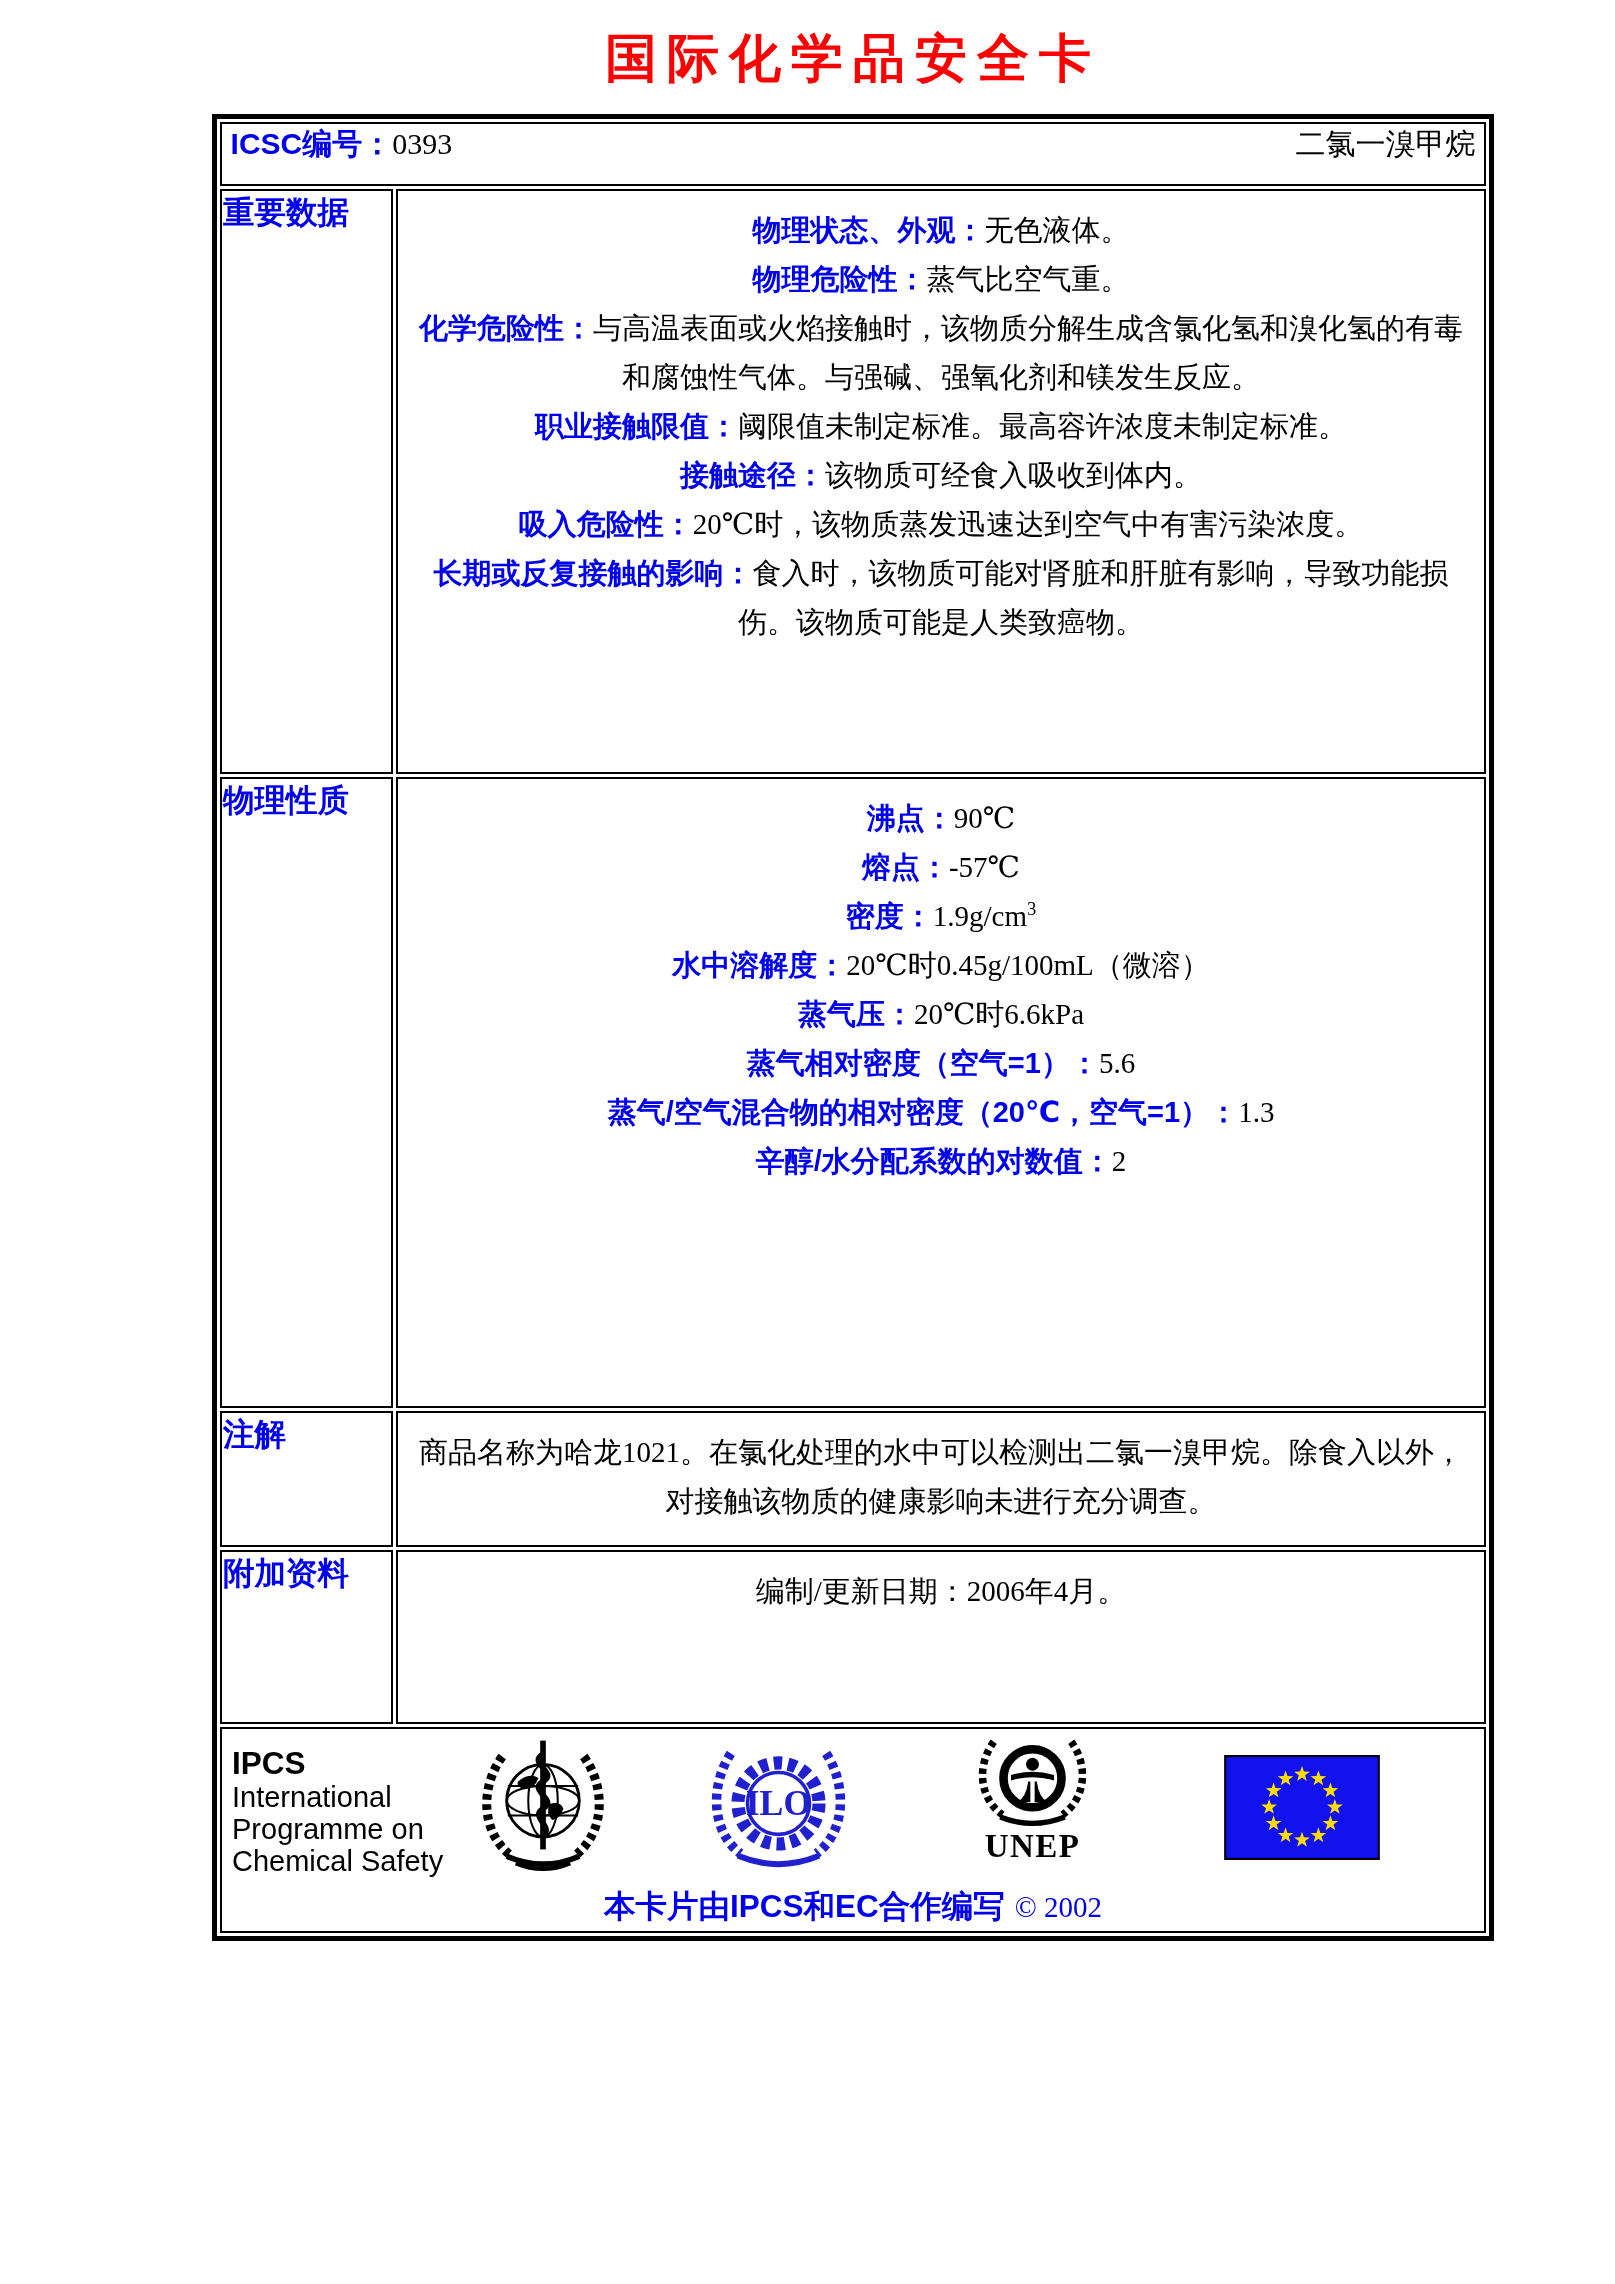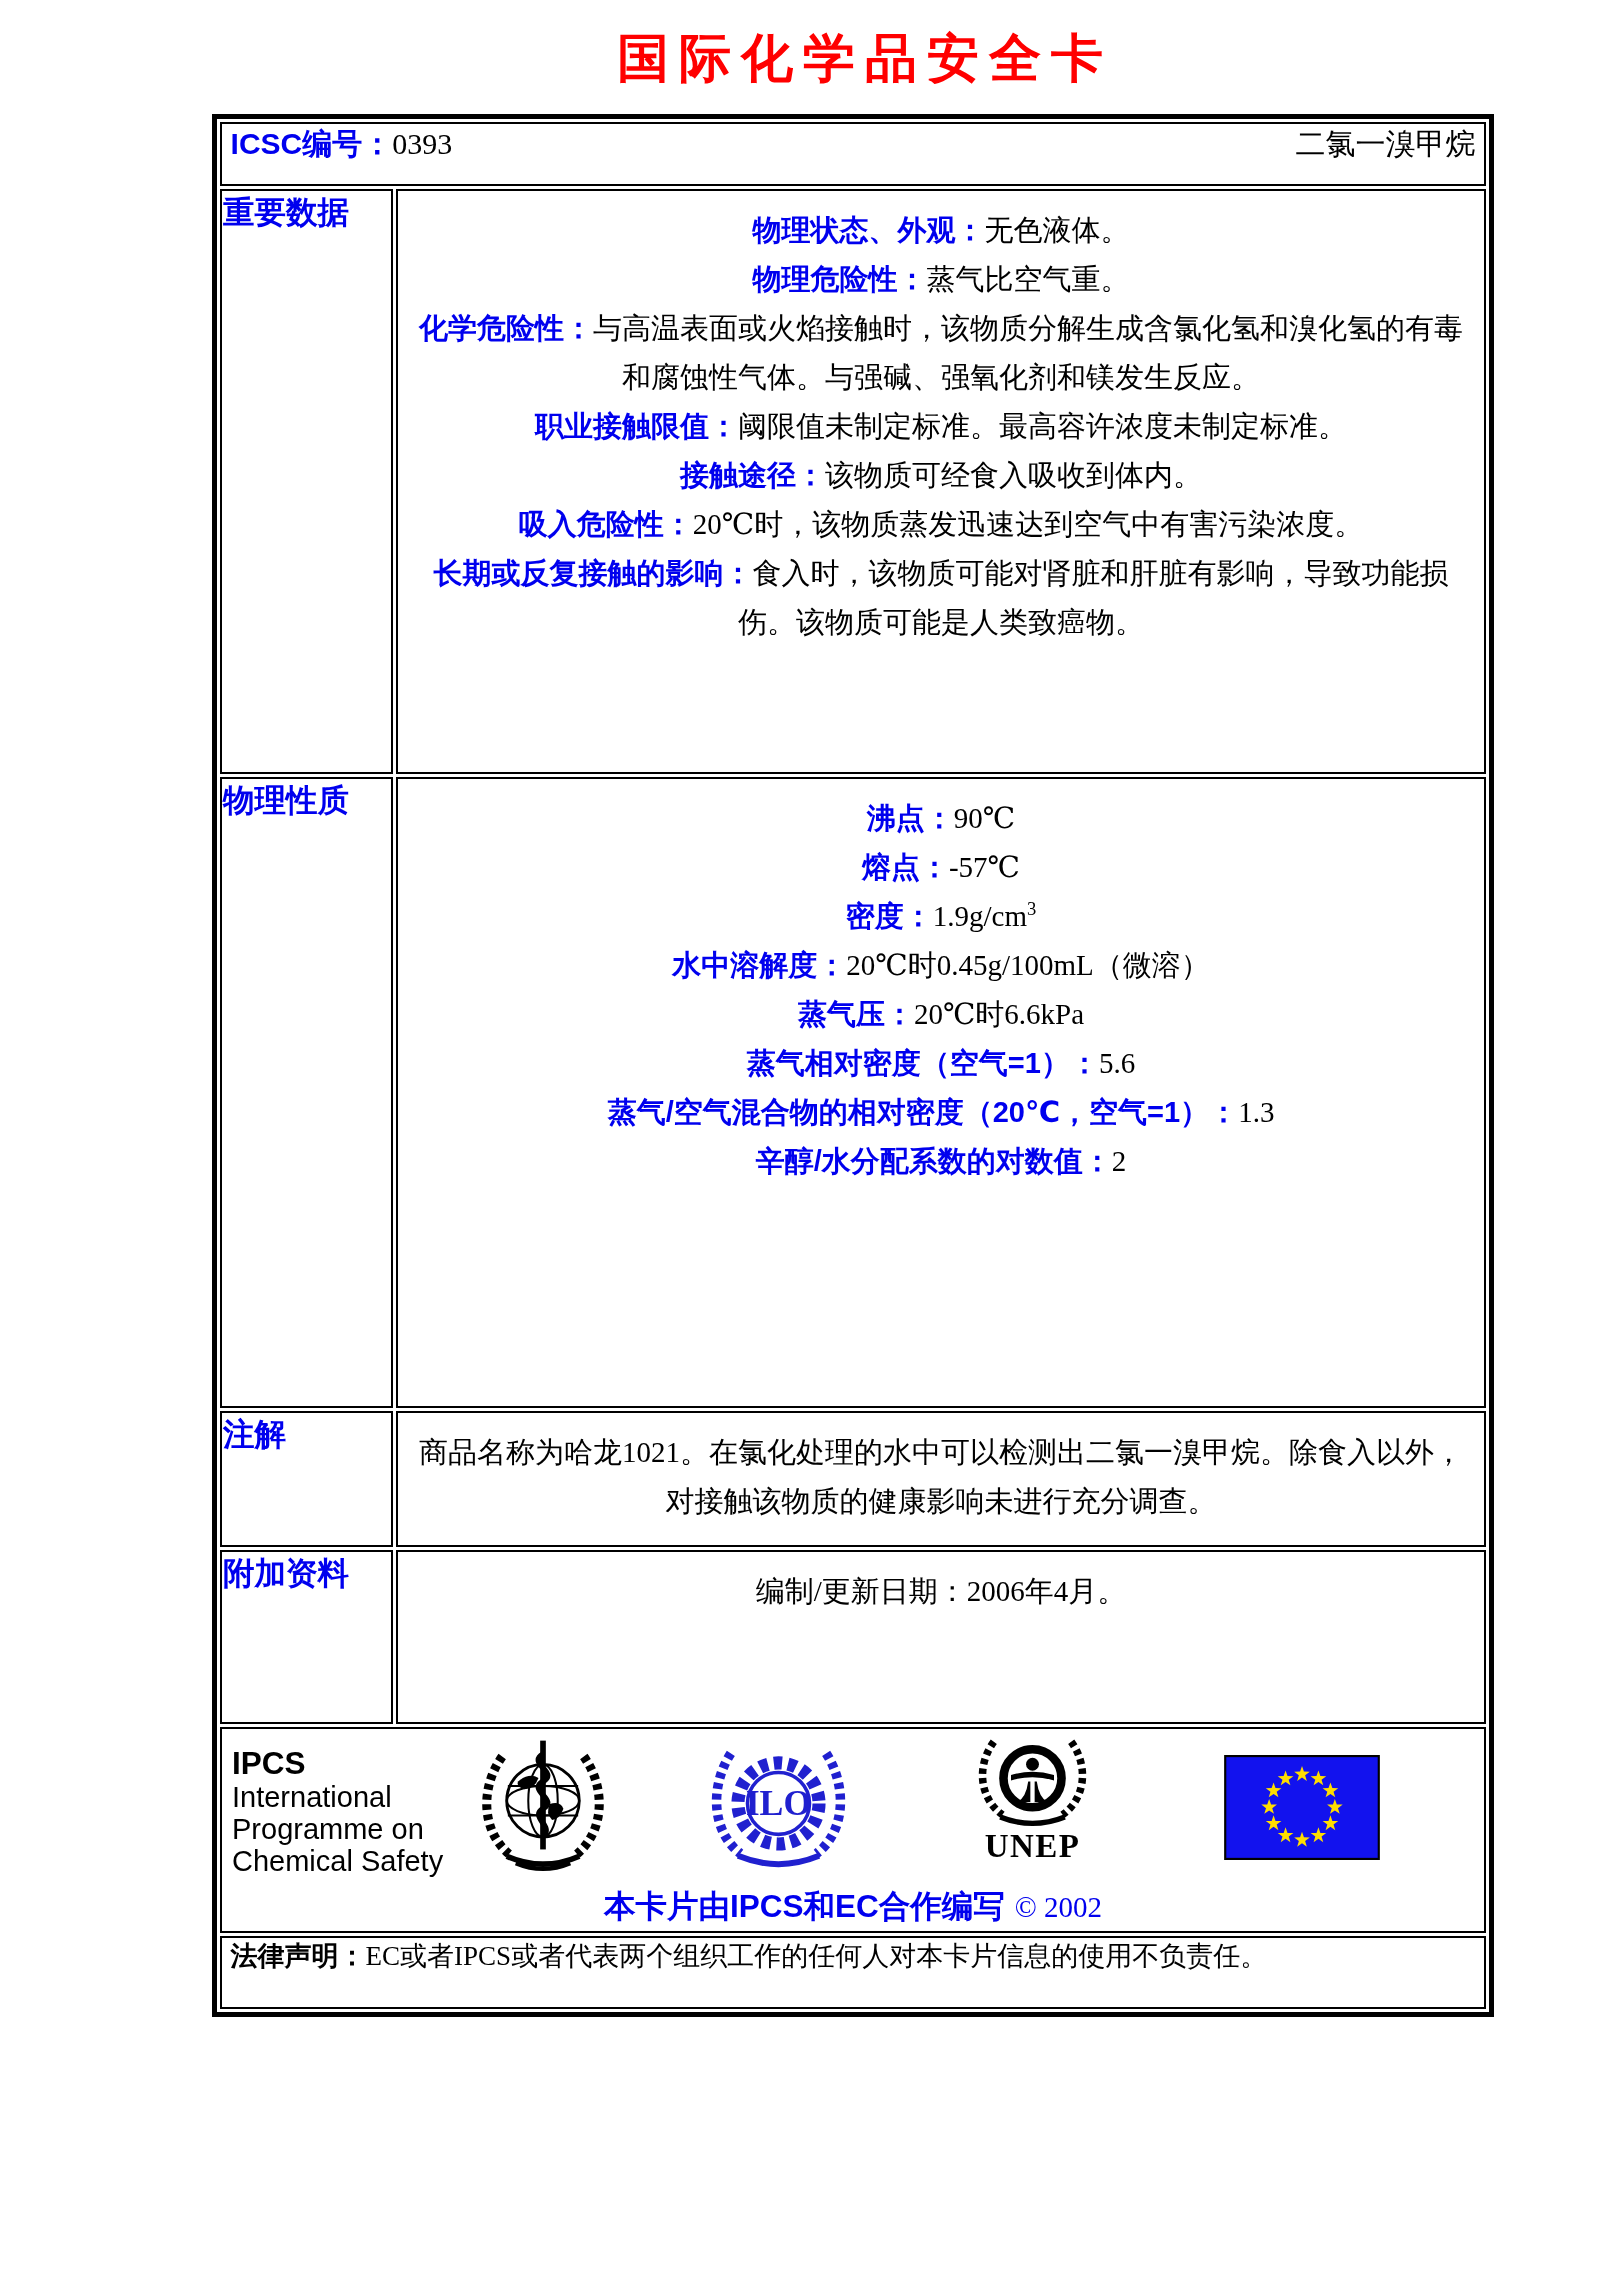--- a/index.html
+++ b/index.html
@@ -5,21 +5,21 @@
   html,body{margin:0;padding:0;background:#ffffff;}
   .page{
     position:relative;
     width:1616px;height:2284px;
     background:#ffffff;
     font-family:"Liberation Serif","DejaVu Serif",serif;
     color:#000;
     overflow:hidden;
   }
   .page-title{
-    position:absolute;left:224px;top:24px;width:1282px;
+    position:absolute;left:212px;top:24px;width:1282px;
     text-align:center;
     font-family:"Liberation Serif","DejaVu Serif",serif;
     font-weight:900;
     font-size:52px;
     letter-spacing:10px;
     color:#ff0000;
   }
   table.icsc{
     position:absolute;left:212px;top:114px;
     width:1282px;
@@ -243,22 +243,17 @@
             </svg>
           </div>
 
         </div>
         <div class="logos-caption">
           <span>本卡片由IPCS和EC合作编写</span><span class="copy">© 2002</span>
         </div>
       </td>
     </tr>
 
-    <tr>
-      <td class="legal-cell" colspan="2">
-        <span class="legal-label">法律声明：</span><span>EC或者IPCS或者代表两个组织工作的任何人对本卡片信息的使用不负责任。</span>
-      </td>
-    </tr>
   </tbody>
     </table>
 
 </div>
 
 
 </body></html>

